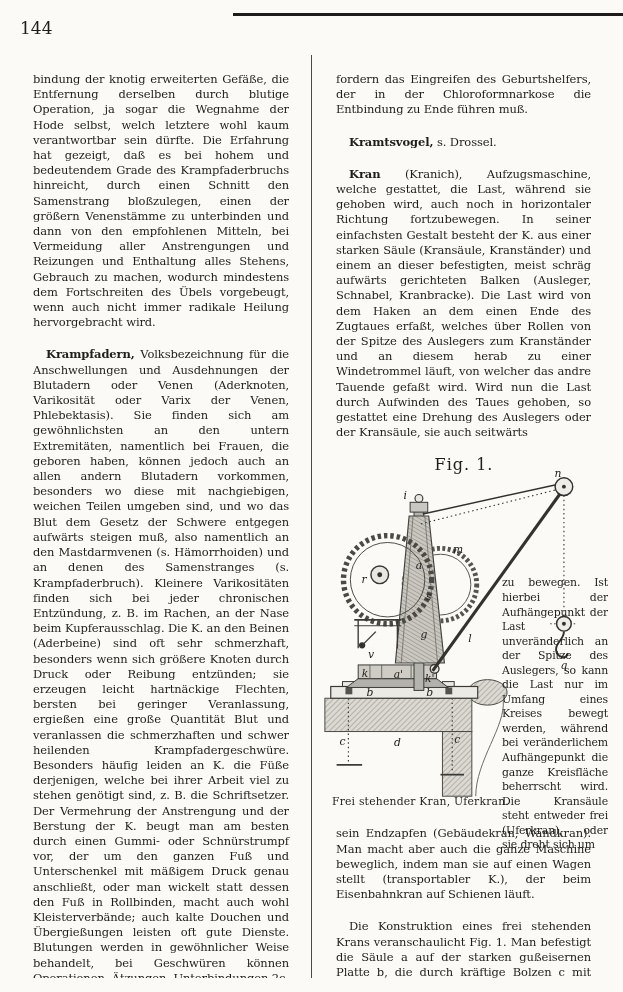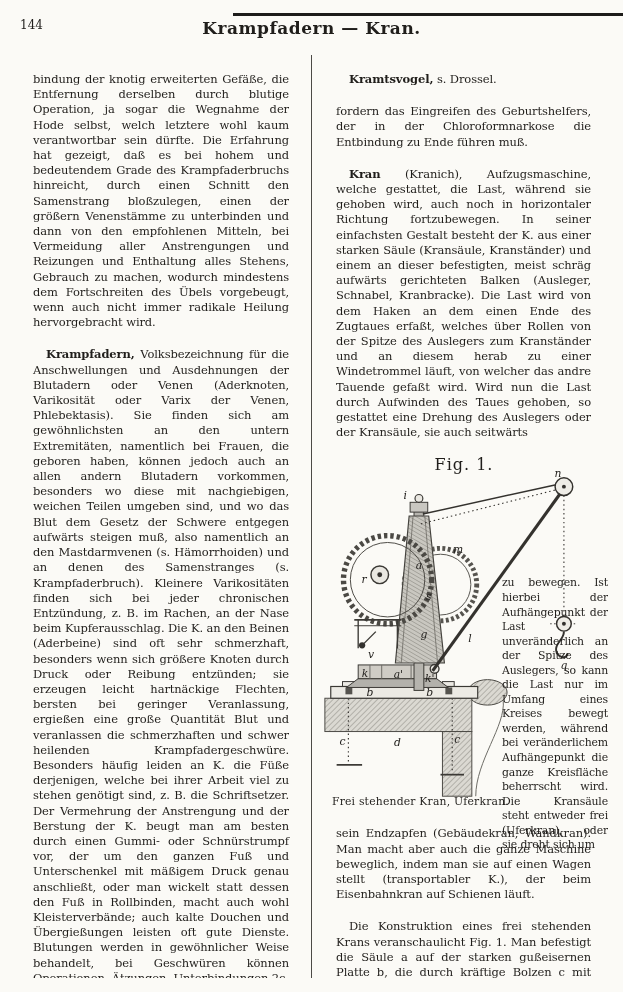--- a/index.html
+++ b/index.html
@@ -3,21 +3,21 @@
 <meta charset="utf-8">
 <style>
   html,body{margin:0;padding:0;}
   body{
     width:623px;height:992px;overflow:hidden;position:relative;
     background:#fbfaf6;color:#201e1b;
     font-family:"DejaVu Serif","Liberation Serif",serif;
   }
   .scan-line{position:absolute;top:13px;left:233px;right:0;height:3px;background:#1d1c1a;}
   .page-header{position:absolute;top:18px;left:17px;right:17px;height:26px;}
-  .page-number{position:absolute;left:3px;top:0;font-size:12px;}
+  .page-number{position:absolute;left:3px;top:0;font-size:17px;}
   .page-title{position:absolute;left:0;right:0;top:0;text-align:center;font-size:17px;font-weight:bold;letter-spacing:.5px;}
   .column-divider{position:absolute;top:55px;bottom:14px;left:311px;width:1px;background:#4c4a46;}
   .col{position:absolute;top:55px;width:290px;height:923px;overflow:hidden;
        font-size:11.5px;line-height:15.2px;text-align:justify;letter-spacing:-.1px;hyphens:auto;}
   .col-left{left:16px;}
   .col-right{left:319px;width:289px;}
   p.entry{margin:17px;text-indent:13px;}
   p.entry.cont{text-indent:0;}
   b.term{font-weight:bold;}
   
@@ -31,34 +31,33 @@
        font-size:10.9px;line-height:14.55px;text-align:justify;letter-spacing:-.15px;hyphens:auto;margin-left:38px;}
   .part-label{font-family:"DejaVu Serif","Liberation Serif",serif;font-style:italic;font-size:11px;fill:#23211e;}
 </style>
 </head>
 <body>
 
 <div class="scan-line"></div>
 
 <div class="page-header">
   <span class="page-number">144</span>
-  <span class="page-title">Krampfadern — Kran.</span>
 </div>
 
 <div class="column-divider"></div>
 
 <div class="col col-left">
   <p class="entry cont"><span>bindung der knotig erweiterten Gefäße, die Entfernung derselben durch blutige Operation, ja sogar die Wegnahme der Hode selbst, welch letztere wohl kaum verantwortbar sein dürfte. Die Erfahrung hat gezeigt, daß es bei hohem und bedeutendem Grade des Krampfaderbruchs hinreicht, durch einen Schnitt den Samenstrang bloßzulegen, einen der größern Venenstämme zu unterbinden und dann von den empfohlenen Mitteln, bei Vermeidung aller Anstrengungen und Reizungen und Enthaltung alles Stehens, Gebrauch zu machen, wodurch mindestens dem Fortschreiten des Übels vorgebeugt, wenn auch nicht immer radikale Heilung hervorgebracht wird.</span></p>
   <p class="entry"><b class="term">Krampfadern,</b> <span>Volksbezeichnung für die Anschwellungen und Ausdehnungen der Blutadern oder Venen (Aderknoten, Varikosität oder Varix der Venen, Phlebektasis). Sie finden sich am gewöhnlichsten an den untern Extremitäten, namentlich bei Frauen, die geboren haben, können jedoch auch an allen andern Blutadern vorkommen, besonders wo diese mit nachgiebigen, weichen Teilen umgeben sind, und wo das Blut dem Gesetz der Schwere entgegen aufwärts steigen muß, also namentlich an den Mastdarmvenen (s. Hämorrhoiden) und an denen des Samenstranges (s. Krampfaderbruch). Kleinere Varikositäten finden sich bei jeder chronischen Entzündung, z. B. im Rachen, an der Nase beim Kupferausschlag. Die K. an den Beinen (Aderbeine) sind oft sehr schmerzhaft, besonders wenn sich größere Knoten durch Druck oder Reibung entzünden; sie erzeugen leicht hartnäckige Flechten, bersten bei geringer Veranlassung, ergießen eine große Quantität Blut und veranlassen die schmerzhaften und schwer heilenden Krampfadergeschwüre. Besonders häufig leiden an K. die Füße derjenigen, welche bei ihrer Arbeit viel zu stehen genötigt sind, z. B. die Schriftsetzer. Der Vermehrung der Anstrengung und der Berstung der K. beugt man am besten durch einen Gummi- oder Schnürstrumpf vor, der um den ganzen Fuß und Unterschenkel mit mäßigem Druck genau anschließt, oder man wickelt statt dessen den Fuß in Rollbinden, macht auch wohl Kleisterverbände; auch kalte Douchen und Übergießungen leisten oft gute Dienste. Blutungen werden in gewöhnlicher Weise behandelt, bei Geschwüren können Operationen, Ätzungen, Unterbindungen 2c. nötig werden; ja, es gibt Chirurgen, die wegen Krampfadergeschwüren, zumal wenn diese größere Ausdehnung angenommen haben, zur Amputation schreiten, ein Standpunkt, der gewiß gerechtfertigt ist, wenn man bedenkt, wie schwer diese Geschwüre heilen, wie kurze Zeit sie, falls sie nach oft monatelangem Liegen in absoluter Ruhe wirklich geheilt sind, in diesem Zustand bleiben. Die geringste Verletzung, ein Stoß oder Fall, oft eine ganz unbedeutende Anstrengung genügt, das Geschwür von neuem aufbrechen zu lassen und den Kranken von neuem zu monatelanger Unthätigkeit zu verdammen.</span></p>
 
 </div>
 
 <div class="col col-right">
+  <p class="entry cont"><span>fordern das Eingreifen des Geburtshelfers, der in der Chloroformnarkose die Entbindung zu Ende führen muß.</span></p>
   <p class="entry"><b class="term">Kramtsvogel,</b> <span>s. Drossel.</span></p>
-  <p class="entry cont"><span>fordern das Eingreifen des Geburtshelfers, der in der Chloroformnarkose die Entbindung zu Ende führen muß.</span></p>
   <p class="entry"><b class="term">Kran</b> <span>(Kranich), Aufzugsmaschine, welche gestattet, die Last, während sie gehoben wird, auch noch in horizontaler Richtung fortzubewegen. In seiner einfachsten Gestalt besteht der K. aus einer starken Säule (Kransäule, Kranständer) und einem an dieser befestigten, meist schräg aufwärts gerichteten Balken (Ausleger, Schnabel, Kranbracke). Die Last wird von dem Haken an dem einen Ende des Zugtaues erfaßt, welches über Rollen von der Spitze des Auslegers zum Kranständer und an diesem herab zu einer Windetrommel läuft, von welcher das andre Tauende gefaßt wird. Wird nun die Last durch Aufwinden des Taues gehoben, so gestattet eine Drehung des Auslegers oder der Kransäule, sie auch seitwärts</span></p>
 
   <div class="figure-block">
     <div class="figure-label">Fig. 1.</div>
 
     <svg class="crane-svg" width="289" height="338" viewBox="0 0 295 345" preserveAspectRatio="xMinYMin meet">
       <defs>
         <pattern id="hatch" patternUnits="userSpaceOnUse" width="4" height="4" patternTransform="rotate(45)">
           <rect width="4" height="4" fill="#dbd9d2"></rect>
           <line x1="0" y1="0" x2="0" y2="4" stroke="#8e8c86" stroke-width="1.1"></line>

